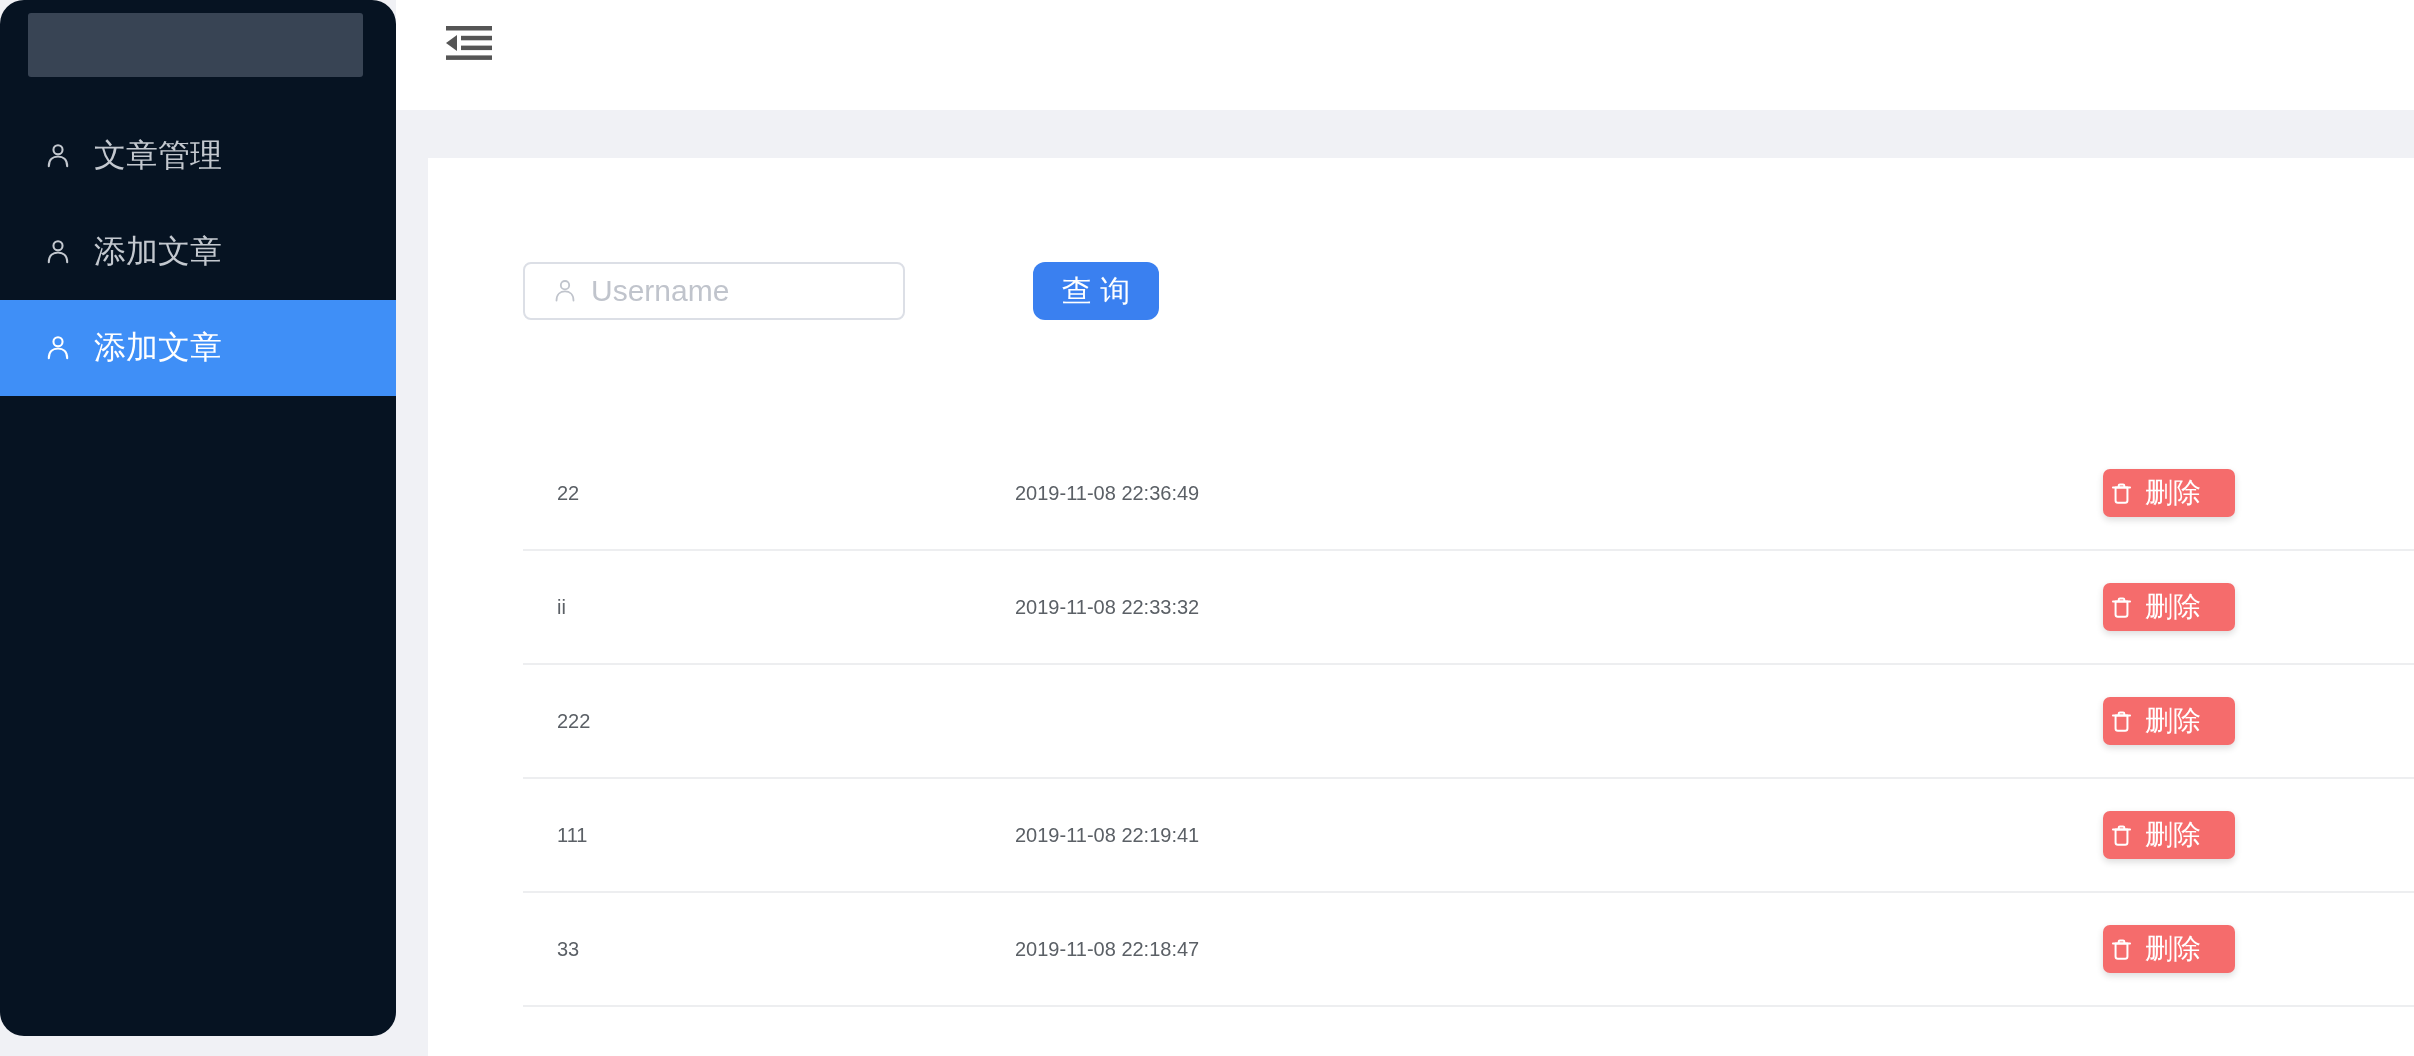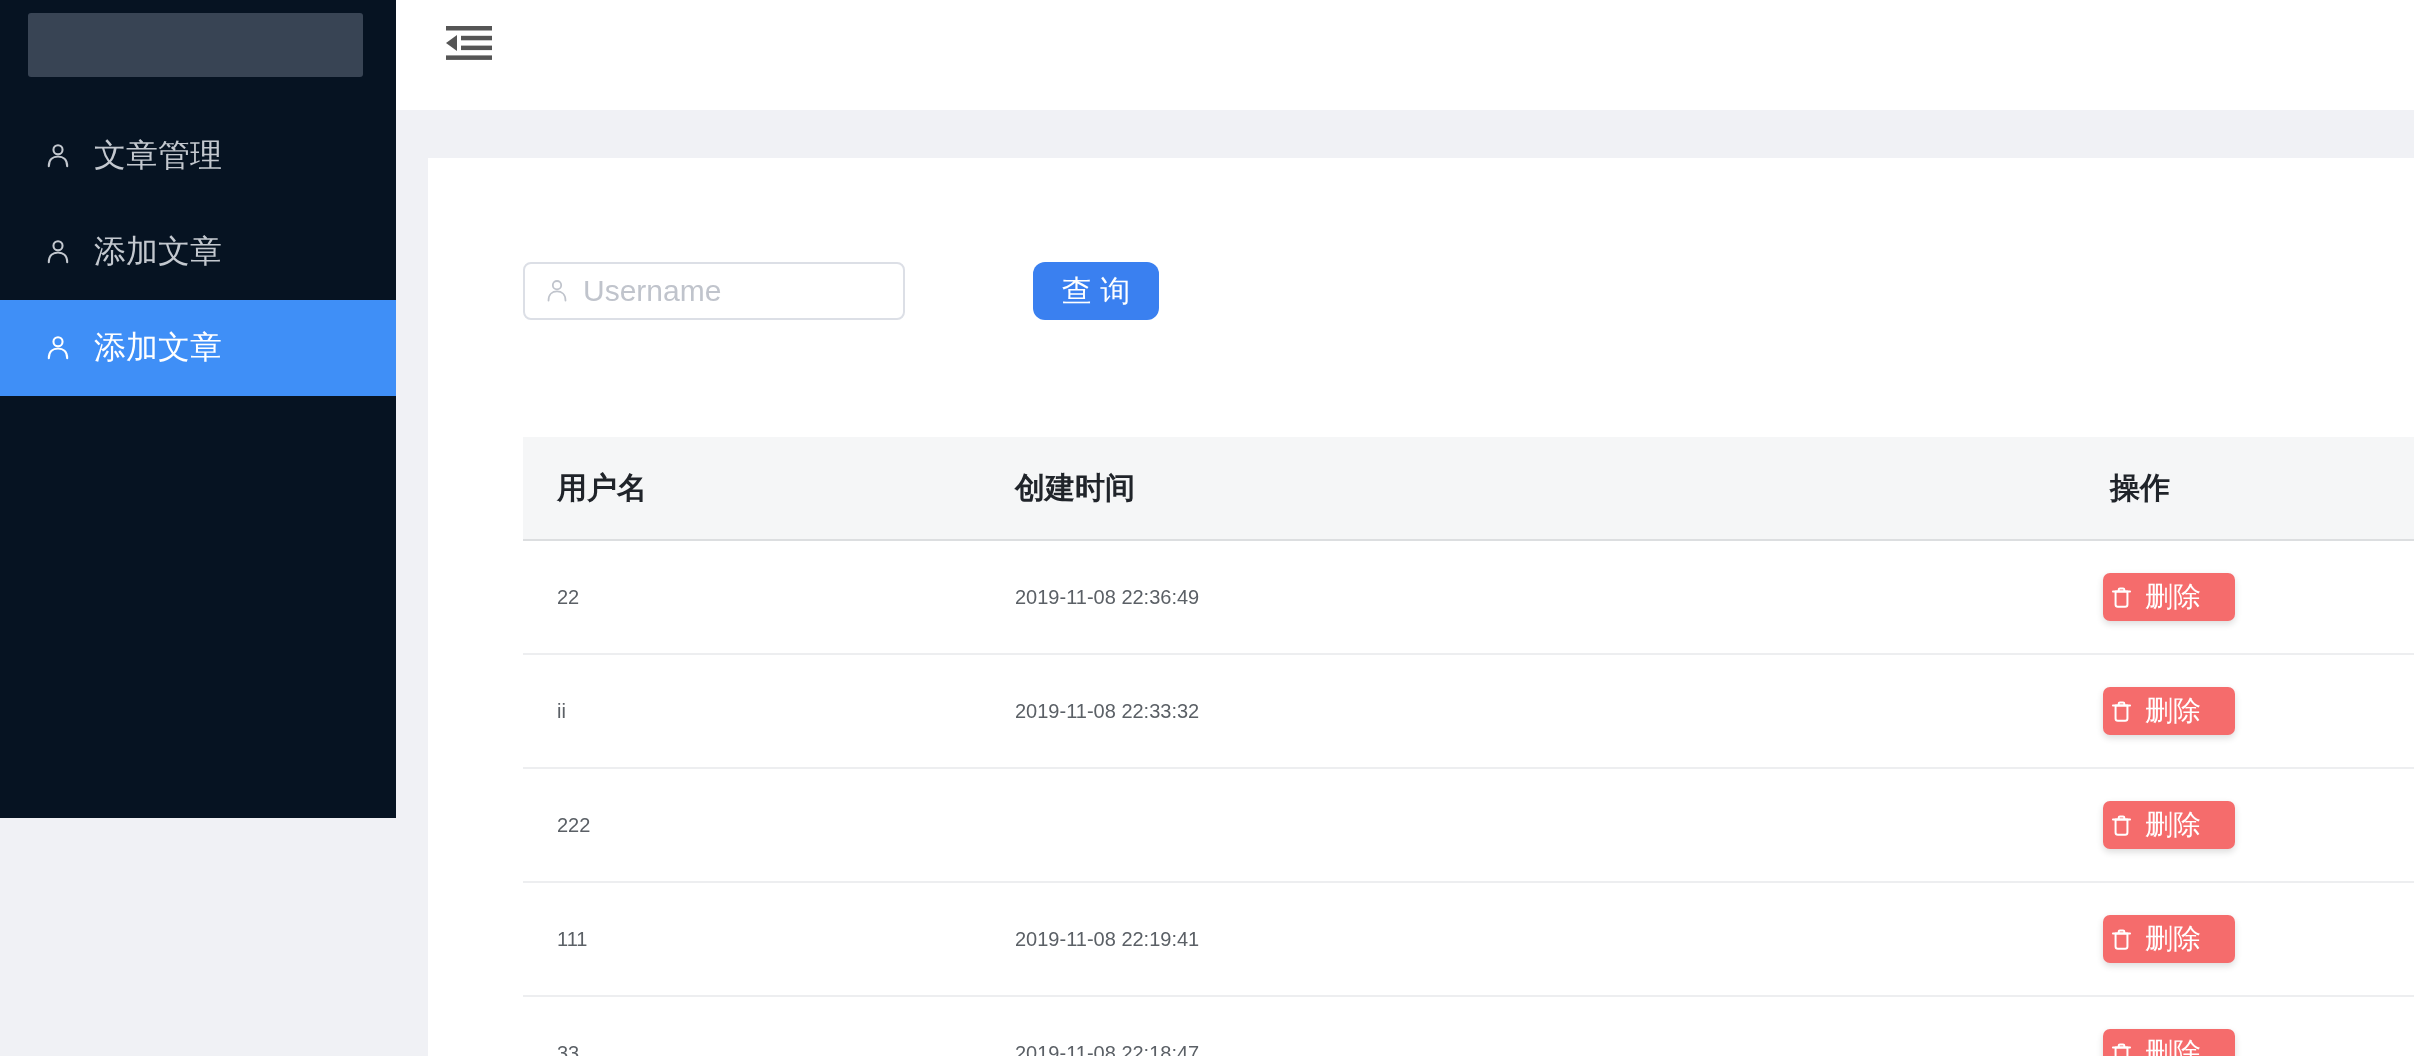--- a/index.html
+++ b/index.html
@@ -6,22 +6,23 @@
   body{
     width:2414px;height:1056px;overflow:hidden;
     background:#f0f1f5;
     font-family:"Liberation Sans","DejaVu Sans",sans-serif;
     position:relative;
   }
   .app{position:absolute;inset:0;width:2414px;height:1056px;overflow:hidden;}
 
   
   .sidebar{
-    position:absolute;left:0;top:0;width:396px;height:818px;
+    position:absolute;left:0;top:0;width:396px;height:1036px;
     background:#061322;
+    border-radius:24px;
   }
   .logo-box{
     position:absolute;left:28px;top:13px;width:335px;height:64px;
     background:#384454;border-radius:3px;
   }
   .menu{position:absolute;left:0;top:108px;width:396px;}
   .menu-item{
     height:96px;display:flex;align-items:center;
     padding-left:45px;box-sizing:border-box;cursor:pointer;
     color:#c3c8cf;font-size:32px;
@@ -41,21 +42,21 @@
   .card{
     position:absolute;left:428px;top:158px;width:1986px;height:898px;
     background:#ffffff;overflow:hidden;
   }
 
   
   .search-row{position:absolute;left:95px;top:104px;height:58px;}
   .search-input{
     position:absolute;left:0;top:0;width:382px;height:58px;box-sizing:border-box;
     border:2px solid #dcdfe6;border-radius:8px;background:#ffffff;
-    display:flex;align-items:center;padding-left:20px;
+    display:flex;align-items:center;padding-left:28px;
   }
   .search-input .si-icon{width:24px;height:26px;margin-right:14px;display:flex;align-items:center;}
   .search-input .si-icon svg{width:24px;height:26px;stroke:#c0c4cc;}
   .search-placeholder{font-size:30px;color:#c0c4cc;}
   .query-btn{
     position:absolute;left:510px;top:0;width:126px;height:58px;
     background:#3a80f0;border:none;border-radius:12px;cursor:pointer;
     color:#ffffff;font-size:30px;display:flex;align-items:center;justify-content:center;
     font-family:inherit;white-space:pre;
   }
@@ -151,25 +152,20 @@
             <circle cx="12" cy="7.2" r="4.2"></circle>
             <path d="M3.5 22.5 C3.5 16.2 7.5 13.4 12 13.4 C16.5 13.4 20.5 16.2 20.5 22.5"></path>
           </svg>
         </span>
         <span class="search-placeholder">Username</span>
       </div>
       <button class="query-btn">查 询</button>
     </div>
 
     <div class="table">
-      <div class="t-header">
-        <span class="col col-username">用户名</span>
-        <span class="col col-created">创建时间</span>
-        <span class="col col-actions">操作</span>
-      </div>
       <div id="table-body">
   <div class="t-row">
     <span class="col col-username cell-username">22</span>
     <span class="col col-created cell-created">2019-11-08 22:36:49</span>
     <button class="delete-btn">
       <span class="db-icon">
         <svg viewBox="0 0 24 24" fill="none" stroke-width="1.9" stroke-linecap="round" stroke-linejoin="round">
           <path d="M9.3 5.8 V4.6 Q9.3 3.4 10.5 3.4 H13.5 Q14.7 3.4 14.7 4.6 V5.8"></path>
           <path d="M3.8 6.2 H20.2"></path>
           <path d="M6.3 6.2 H17.7 V18.6 Q17.7 20.8 15.5 20.8 H8.5 Q6.3 20.8 6.3 18.6 Z"></path>

